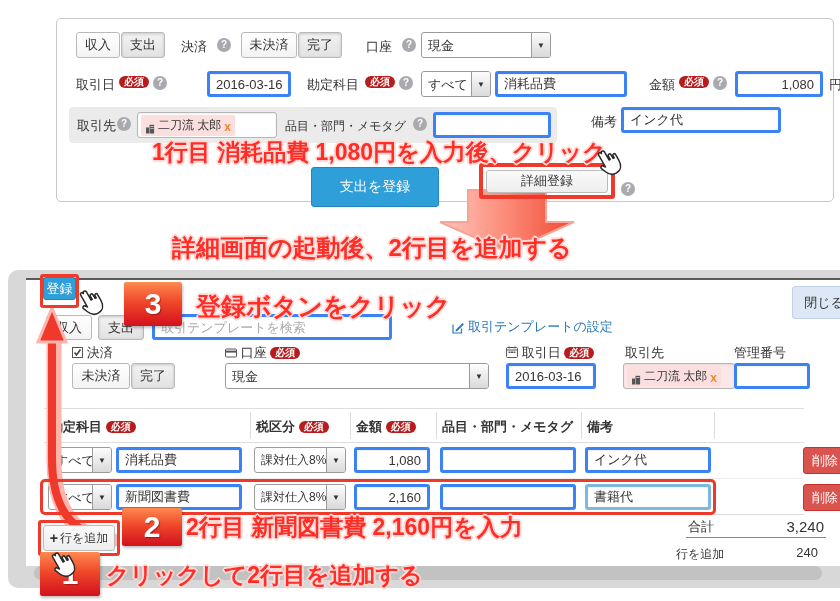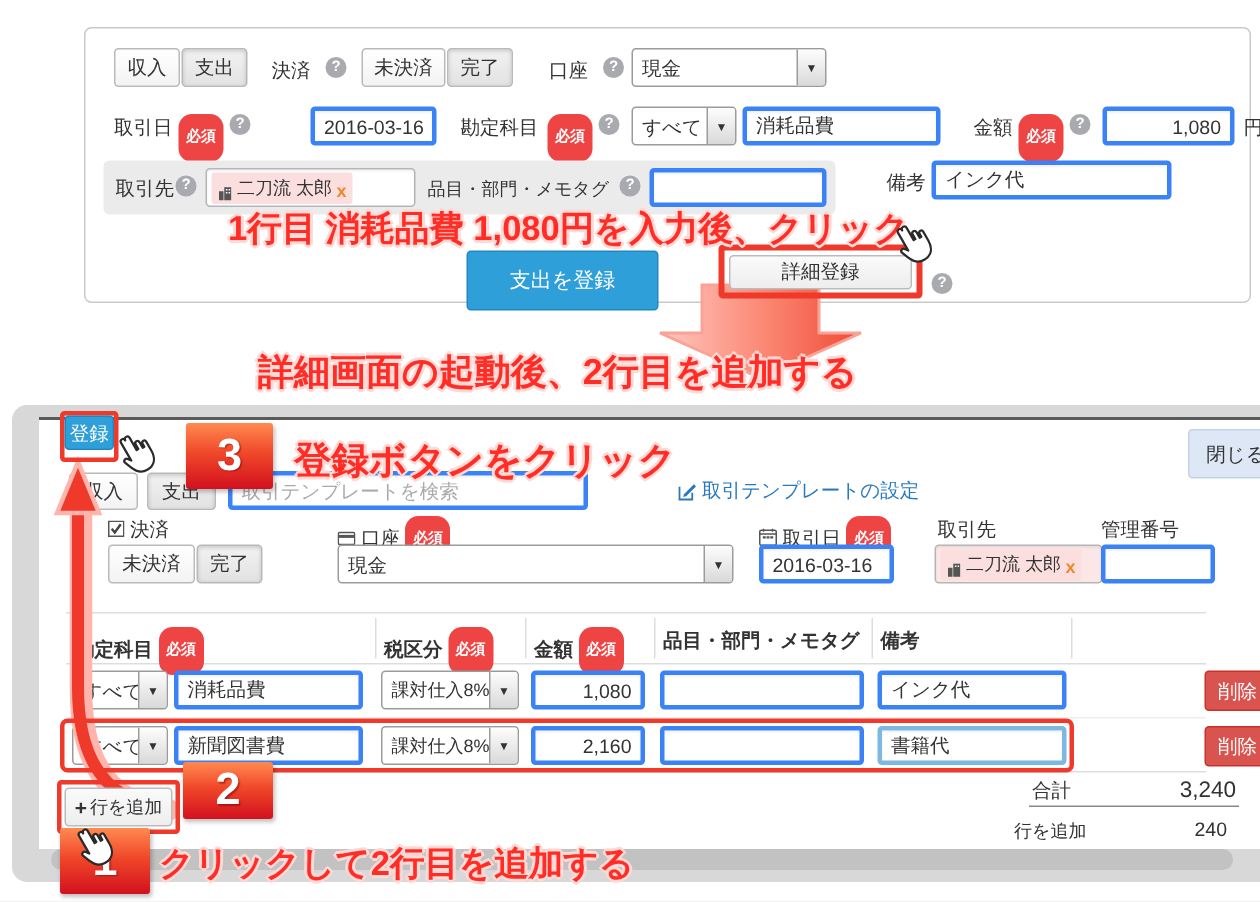--- a/index.html
+++ b/index.html
@@ -1,22 +1,22 @@
 <!DOCTYPE html>
 <html><head>
 <meta charset="utf-8">
 <style>
   html,body{margin:0;padding:0;}
   body{font-family:"Liberation Sans","DejaVu Sans",sans-serif;background:#fff;}
   .screen{position:relative;width:840px;height:601px;overflow:hidden;background:#fff;}
   .abs{position:absolute;}
   .lbl{font-size:13px;color:#333;white-space:nowrap;}
   .lbl-sm{font-size:12px;color:#333;white-space:nowrap;}
-  .req{display:inline-block;background:#ef4444;color:#fff;font-size:10px;font-weight:bold;
-       padding:10px 5px;border-radius:9px;line-height:12px;vertical-align:1px;}
+  .req{display:inline-block;background:#b91c1c;color:#fff;font-size:10px;font-weight:bold;
+       padding:0 5px;border-radius:9px;line-height:12px;vertical-align:1px;}
   .help{display:inline-flex;align-items:center;justify-content:center;width:14px;height:14px;
         border-radius:50%;background:#a9a9b0;color:#fff;font-size:10px;font-weight:bold;line-height:14px;}
   .seg{display:inline-flex;align-items:center;justify-content:center;border:1px solid #b9b9b9;
        border-radius:3px;background:linear-gradient(#fff,#f3f3f3);font-size:13px;color:#333;height:26px;box-sizing:border-box;}
   .seg.sel{background:linear-gradient(#f2f2f2,#e2e2e2);box-shadow:inset 0 1px 3px rgba(0,0,0,.18);}
   .inp{box-sizing:border-box;border:3px solid #3b82f6;border-radius:3px;background:#fff;height:26px;
        font-size:13px;color:#333;padding:2px 6px;font-family:"Liberation Sans","DejaVu Sans",sans-serif;
        box-shadow:inset 0 1px 2px rgba(0,0,0,.07);}
   .inp::placeholder{color:#aaa;}
   .num{text-align:right;}
@@ -269,20 +269,21 @@
   <div class="red-box abs" style="left:38px;top:520px;width:82px;height:36px;display:flex;align-items:center;justify-content:center;">
     <div class="btn-gray" style="width:72px;height:26px;font-size:12px;gap:2px;">
       <b style="font-size:14px;">+</b>
       <span>行を追加</span>
     </div>
   </div>
   <svg class="hand" style="left:50px;top:548px;" viewBox="0 0 26 30">
     <path d="M10 4.2C10 2 13.2 2 13.2 4.2L13.2 13L14.4 13L14.4 9.6C14.4 7.6 17.2 7.6 17.2 9.6L17.2 13.6L18.4 13.6L18.4 11.4C18.4 9.6 21 9.6 21 11.4L21 17.6C21 23.4 18 27 12.8 27C8.6 27 6.4 24.8 4.8 20.8L3 16.4C2.3 14.7 4.5 13.5 5.6 15L7 17L7 4.2C7 2 10 2 10 4.2Z" fill="#fff" stroke="#2a2a2a" stroke-width="1.4" stroke-linejoin="round"></path>
   </svg>
   <div class="badge-num" style="left:122px;top:508px;width:60px;height:38px;">2</div>
+  <div class="annot" style="left:186px;top:512px;font-size:23px;">2行目 新聞図書費 2,160円を入力</div>
   <div class="badge-num" style="left:40px;top:552px;width:60px;height:44px;">1</div>
   <div class="annot" style="left:106px;top:560px;font-size:23px;">クリックして2行目を追加する</div>
 
   <span class="lbl abs" style="left:688px;top:518px;">合計</span>
   <span class="lbl abs num" style="left:700px;top:518px;width:124px;text-align:right;font-size:15px;">3,240</span>
   <div class="abs" style="left:686px;top:537px;width:140px;border-bottom:1px solid #888;"></div>
   <span class="lbl-sm abs" style="left:676px;top:546px;">行を追加</span>
   <span class="lbl abs num" style="left:740px;top:545px;width:78px;text-align:right;">240</span>
 
   <svg class="abs" style="left:28px;top:288px;z-index:50;" width="110" height="270" viewBox="0 0 110 270">

